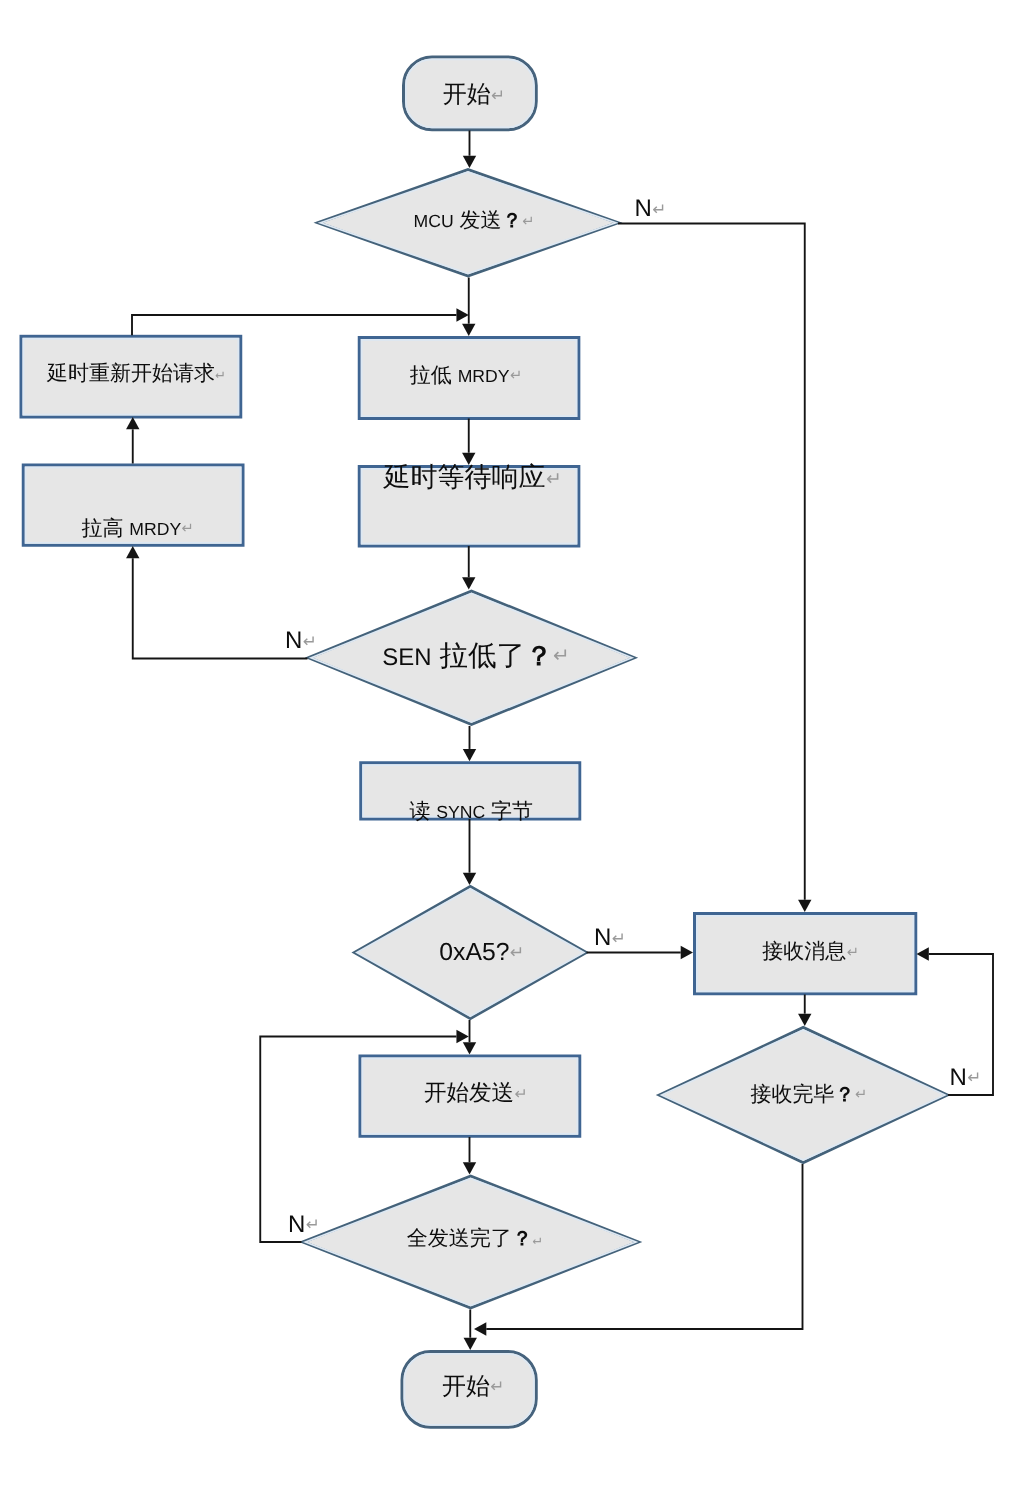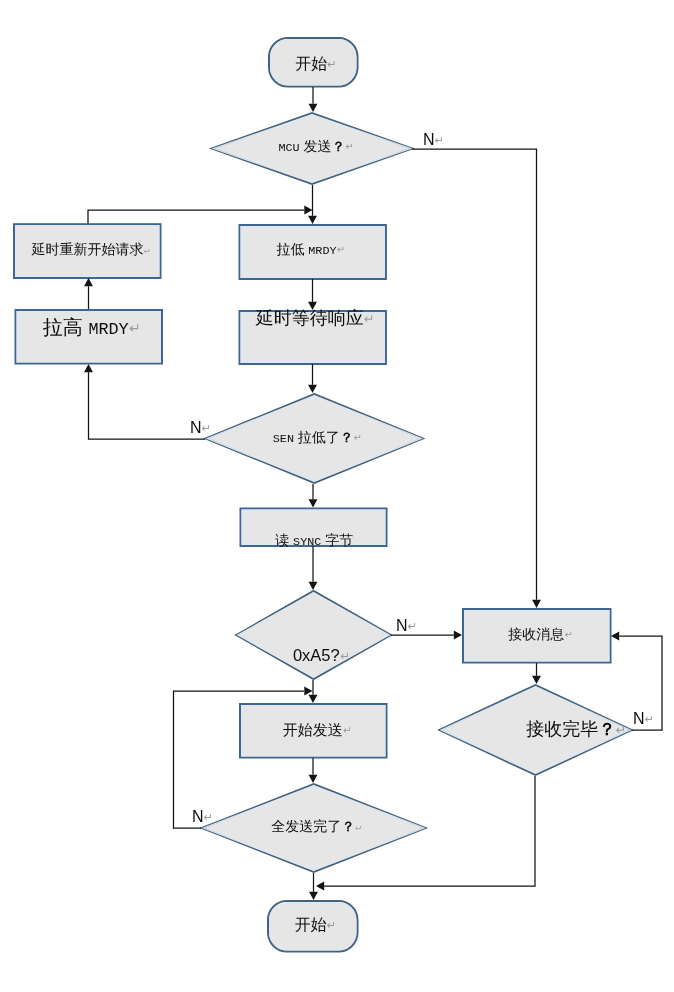--- a/index.html
+++ b/index.html
@@ -4,21 +4,21 @@
 <style>
   html,body{margin:0;padding:0;background:#ffffff;}
   #page{position:relative;width:674px;height:992px;background:#ffffff;overflow:hidden;
         font-family:"Liberation Sans","DejaVu Sans",sans-serif;
         -webkit-font-smoothing:antialiased;}
   #flow-svg{position:absolute;left:0;top:0;}
   #text-layer{position:absolute;left:0;top:0;width:674px;height:869px;transform:translateZ(0);}
   .shape-label{position:absolute;white-space:pre;line-height:1;color:#0d0d0d;
                transform:translate(-50%,-50%);}
   .branch-label{position:absolute;white-space:pre;line-height:1;color:#0d0d0d;}
-  .run-latin{font-size:0.84em;font-family:Liberation Mono, monospace;}
+  .run-latin{font-size:0.84em;}
   .run-qmark{font-weight:bold;padding-left:0.02em;font-size:0.95em;}
   .return-mark{font-size:0.7em;vertical-align:0.08em;padding-left:0.02em;color:#9a9a9a;}
 </style>
 </head>
 <body>
 
 <div id="page">
   <svg id="flow-svg" width="674" height="992">
       <rect x="269" y="38" width="88.5" height="48.5" rx="19" ry="19" fill="#e6e6e6" stroke="#46637d" stroke-width="2"></rect>
       <rect x="270.6" y="39.6" width="85.3" height="45.3" rx="17.4" ry="17.4" fill="none" stroke="#dde8f3" stroke-width="1.2"></rect>
@@ -83,27 +83,27 @@
       <path d="M201 828 L173.5 828 L173.5 691 L304.3 691" fill="none" stroke="#141414" stroke-width="1.25" stroke-linejoin="miter" stroke-linecap="butt"></path>
       <polygon points="312.5,691 304.3,695.45 304.3,686.55" fill="#141414"></polygon>
       <path d="M313.5 873 L313.5 891.8" fill="none" stroke="#141414" stroke-width="1.25" stroke-linejoin="miter" stroke-linecap="butt"></path>
       <polygon points="313.5,900 309.05,891.8 317.95,891.8" fill="#141414"></polygon>
     </svg>
   <div id="text-layer">
   <div class="shape-label" style="font-size: 16px; left: 315.95px; top: 63.65px;"><span>开始</span><span class="return-mark">↵</span></div>
   <div class="shape-label" style="font-size: 14px; left: 316px; top: 147px;"><span class="run-latin">MCU</span><span> </span><span>发送</span><span class="run-qmark">？</span><span class="return-mark">↵</span></div>
   <div class="shape-label" style="font-size: 14px; left: 90.45px; top: 250.1px; font-family: Liberation Mono, monospace;"><span>延时重新开始请求</span><span class="return-mark">↵</span></div>
   <div class="shape-label" style="font-size: 14px; left: 310.7px; top: 250px;"><span>拉低</span><span> </span><span class="run-latin">MRDY</span><span class="return-mark">↵</span></div>
-  <div class="shape-label" style="font-size: 20px; left: 91.75px; top: 328px;"><span>拉高</span><span> </span><span class="run-latin">MRDY</span><span class="return-mark">↵</span></div>
+  <div class="shape-label" style="font-size: 14px; left: 91.75px; top: 352px;"><span>拉高</span><span> </span><span class="run-latin">MRDY</span><span class="return-mark">↵</span></div>
   <div class="shape-label" style="font-size: 18px; left: 315.1px; top: 318px;"><span>延时等待响应</span><span class="return-mark">↵</span></div>
-  <div class="shape-label" style="font-size: 14px; left: 317.3px; top: 437.5px;"><span class="run-latin">SEN</span><span> </span><span>拉低了</span><span class="run-qmark">？</span><span class="return-mark">↵</span></div>
+  <div class="shape-label" style="font-size: 19px; left: 317.3px; top: 437.5px;"><span class="run-latin">SEN</span><span> </span><span>拉低了</span><span class="run-qmark">？</span><span class="return-mark">↵</span></div>
   <div class="shape-label" style="font-size: 14px; left: 314.2px; top: 541px;"><span>读</span><span> </span><span class="run-latin">SYNC</span><span> </span><span>字节</span></div>
-  <div class="shape-label" style="font-size: 16.5px; left: 321.25px; top: 634.5px; margin-top: 20px;"><span>0xA5?</span><span class="return-mark">↵</span></div>
+  <div class="shape-label" style="font-size: 16.5px; left: 321.25px; top: 634.5px;"><span>0xA5?</span><span class="return-mark">↵</span></div>
   <div class="shape-label" style="font-size: 14px; left: 540.45px; top: 634.15px;"><span>接收消息</span><span class="return-mark">↵</span></div>
-  <div class="shape-label" style="font-size: 18px; left: 539.3px; top: 729px; margin-left: 37px;"><span>接收完毕</span><span class="run-qmark">？</span><span class="return-mark">↵</span></div>
+  <div class="shape-label" style="font-size: 14px; left: 539.3px; top: 729px;"><span>接收完毕</span><span class="run-qmark">？</span><span class="return-mark">↵</span></div>
   <div class="shape-label" style="font-size: 15px; left: 317.25px; top: 728.75px;"><span>开始发送</span><span class="return-mark">↵</span></div>
   <div class="shape-label" style="font-size: 14px; left: 316px; top: 827px; font-family: Liberation Mono, monospace;"><span>全发送完了</span><span class="run-qmark">？</span><span class="return-mark">↵</span></div>
   <div class="shape-label" style="font-size: 16px; left: 315.45px; top: 925.25px;"><span>开始</span><span class="return-mark">↵</span></div>
   <div class="branch-label" style="font-size: 16px; left: 423px; top: 131.5px;"><span>N</span><span class="return-mark">↵</span></div>
   <div class="branch-label" style="font-size: 16px; left: 190px; top: 419.5px;"><span>N</span><span class="return-mark">↵</span></div>
   <div class="branch-label" style="font-size: 16px; left: 396px; top: 617.5px;"><span>N</span><span class="return-mark">↵</span></div>
   <div class="branch-label" style="font-size: 16px; left: 633px; top: 710.5px;"><span>N</span><span class="return-mark">↵</span></div>
   <div class="branch-label" style="font-size: 16px; left: 192px; top: 808.5px;"><span>N</span><span class="return-mark">↵</span></div>  
     </div>
 </div>

